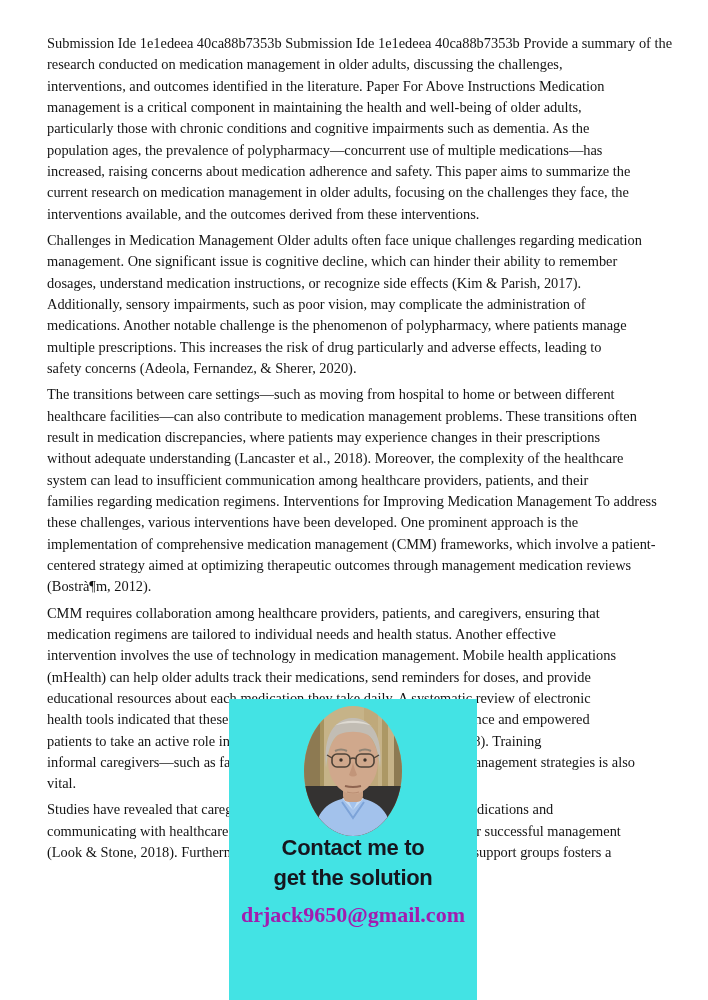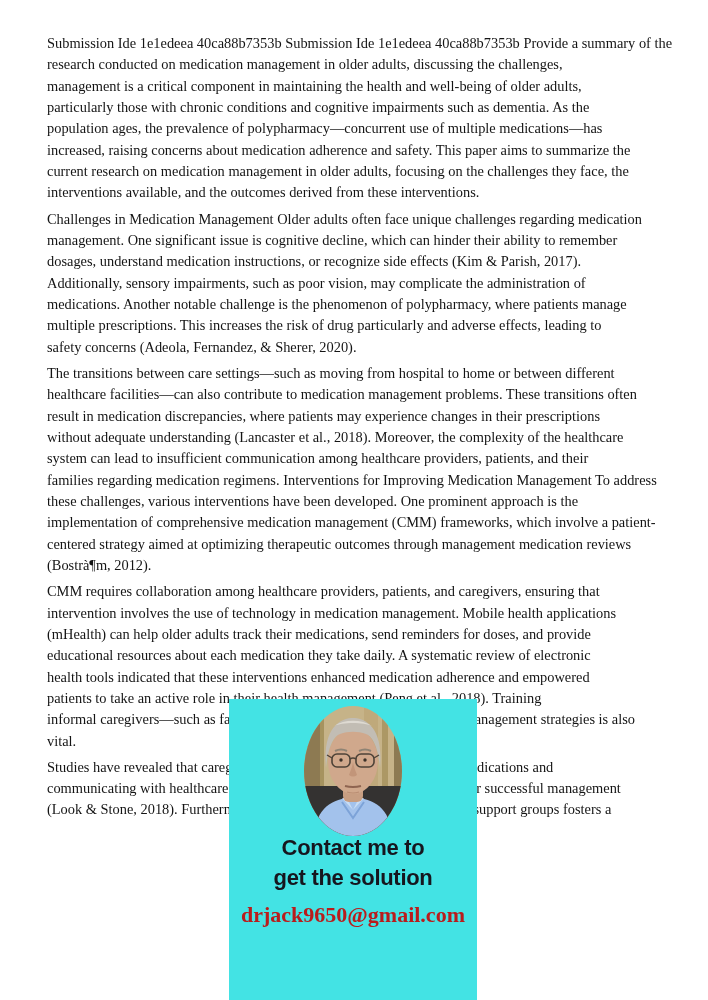--- a/index.html
+++ b/index.html
@@ -71,20 +71,21 @@
     line-height: 28px;
   }
 </style>
 </head>
 <body style="background: rgb(255, 255, 255);">
 
 <div class="doc" style="color: rgb(20, 20, 20);">
     <div class="para">
       <div class="line">Submission Ide 1e1edeea 40ca88b7353b Submission Ide 1e1edeea 40ca88b7353b Provide a summary of the</div>
       <div class="line">research conducted on medication management in older adults, discussing the challenges,</div>
+      <div class="line">interventions, and outcomes identified in the literature. Paper For Above Instructions Medication</div>
       <div class="line">management is a critical component in maintaining the health and well-being of older adults,</div>
       <div class="line">particularly those with chronic conditions and cognitive impairments such as dementia. As the</div>
       <div class="line">population ages, the prevalence of polypharmacy—concurrent use of multiple medications—has</div>
       <div class="line">increased, raising concerns about medication adherence and safety. This paper aims to summarize the</div>
       <div class="line">current research on medication management in older adults, focusing on the challenges they face, the</div>
       <div class="line">interventions available, and the outcomes derived from these interventions.</div>
     </div>
     <div class="para">
       <div class="line">Challenges in Medication Management Older adults often face unique challenges regarding medication</div>
       <div class="line">management. One significant issue is cognitive decline, which can hinder their ability to remember</div>
@@ -101,20 +102,21 @@
       <div class="line">without adequate understanding (Lancaster et al., 2018). Moreover, the complexity of the healthcare</div>
       <div class="line">system can lead to insufficient communication among healthcare providers, patients, and their</div>
       <div class="line">families regarding medication regimens. Interventions for Improving Medication Management To address</div>
       <div class="line">these challenges, various interventions have been developed. One prominent approach is the</div>
       <div class="line">implementation of comprehensive medication management (CMM) frameworks, which involve a patient-</div>
       <div class="line">centered strategy aimed at optimizing therapeutic outcomes through management medication reviews</div>
       <div class="line">(Bostrà¶m, 2012).</div>
     </div>
     <div class="para">
       <div class="line">CMM requires collaboration among healthcare providers, patients, and caregivers, ensuring that</div>
+      <div class="line">medication regimens are tailored to individual needs and health status. Another effective</div>
       <div class="line">intervention involves the use of technology in medication management. Mobile health applications</div>
       <div class="line">(mHealth) can help older adults track their medications, send reminders for doses, and provide</div>
       <div class="line">educational resources about each medication they take daily. A systematic review of electronic</div>
       <div class="line">health tools indicated that these interventions enhanced medication adherence and empowered</div>
       <div class="line">patients to take an active role in their health management (Peng et al., 2018). Training</div>
       <div class="line">informal caregivers—such as family members—in effective medication management strategies is also</div>
       <div class="line">vital.</div>
     </div>
     <div class="para">
       <div class="line">Studies have revealed that caregivers often feel unprepared in handling medications and</div>
@@ -158,14 +160,14 @@
         <path d="M49,56 C48,62 46,66 45,69 Q49,72 53,69 C52,66 50,62 49,56" fill="#c29579"></path>
         <path d="M41,80 Q49,82 57,80" stroke="#8e6450" stroke-width="2" fill="none"></path>
         <path d="M43,86 Q49,88 55,86" stroke="#b98d72" stroke-width="1.2" fill="none"></path>
       </g>
     </svg>
   </div>
   <div class="contact-heading" style="color: rgb(22, 22, 30);">
     <div>Contact me to</div>
     <div>get the solution</div>
   </div>
-  <div class="contact-email" style="color: #b91c1c;">drjack9650@gmail.com</div>
+  <div class="contact-email" style="color: #a21caf;">drjack9650@gmail.com</div>
 </div>
 
 </body></html>

